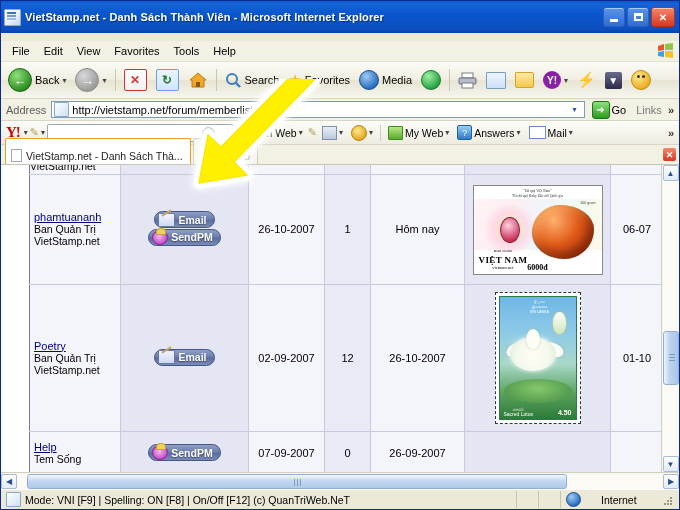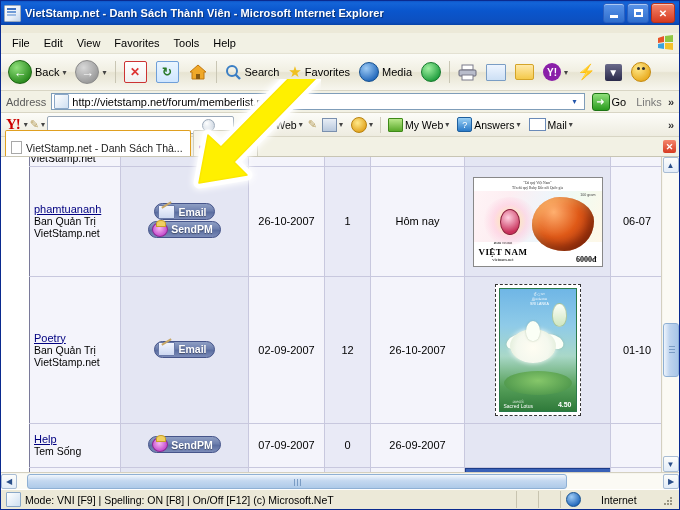--- a/index.html
+++ b/index.html
@@ -8,21 +8,21 @@
     font-family:"Liberation Sans", sans-serif;
     font-size:11px;
     background:#ece9d8;
     -webkit-font-smoothing:antialiased;
   }
   .win{width:680px;height:510px;position:relative;display:flex;flex-direction:column;
        border:1px solid #0a2a8f;box-sizing:border-box;}
 
   
   .titlebar{
-    height:24px;min-height:22px;
+    height:32px;min-height:22px;
     background:linear-gradient(180deg,#0e56c8 0%,#1464d8 8%,#0a56cd 40%,#0d4fbf 88%,#0843a8 100%);
     display:flex;align-items:center;padding:0 2px 0 3px;position:relative;
   }
   .title-icon{width:15px;height:15px;margin-right:4px;flex:0 0 auto;position:relative;
     background:linear-gradient(135deg,#fdfdfd 0%,#e7eef7 60%,#c3d4ea 100%);
     border:1px solid #9aa9bd;border-radius:1px;}
   .title-icon:after{content:"";position:absolute;left:2px;top:2px;width:9px;height:2px;
     background:#3b6fc0;box-shadow:0 3px 0 #6f9ad6,0 6px 0 #9dbbe4;}
   .title-text{color:#fff;font-weight:bold;font-size:11px;letter-spacing:.1px;
     text-shadow:1px 1px 1px rgba(0,0,0,.45);white-space:nowrap;overflow:hidden;}
@@ -177,21 +177,21 @@
   .s1-body{flex:1;position:relative;
     background:linear-gradient(110deg,#fff4f6 0%,#fdeef2 25%,#eef6fb 55%,#f2fbf0 75%,#fff8e8 100%);}
   .s1-gem{position:absolute;left:26px;top:18px;width:18px;height:24px;border-radius:50%;
     background:radial-gradient(circle at 40% 32%,#ffd0e0,#c8305a 75%);border:1px solid #8a1f3c;}
   .s1-rays{position:absolute;left:8px;top:6px;width:56px;height:48px;border-radius:50%;
     background:radial-gradient(circle,rgba(255,240,150,.9) 0%,rgba(255,200,220,.55) 45%,rgba(255,255,255,0) 72%);}
   .s1-rock{position:absolute;right:8px;top:6px;width:62px;height:54px;
     border-radius:45% 55% 48% 52%/52% 45% 55% 48%;
     background:radial-gradient(circle at 35% 28%,#ffb070 0%,#e05a18 45%,#a83010 100%);
     box-shadow:inset -5px -6px 10px rgba(90,20,0,.6), inset 4px 4px 8px rgba(255,200,120,.55);}
-  .s1-bot{height:22px;display:flex;align-items:flex-end;justify-content:space-between;padding:0 5px 2px 5px;}
+  .s1-bot{height:22px;display:flex;align-items:flex-end;justify-content:flex-start;padding:0 5px 2px 5px;}
   .s1-vn{font-family:"Liberation Serif",serif;line-height:8px;}
   .s1-vn b{font-size:9px;letter-spacing:.4px;}
   .s1-vn i{font-size:4.5px;font-style:normal;display:block;}
   .s1-val{font-family:"Liberation Serif",serif;font-size:8px;font-weight:bold;}
 
   .stamp2{width:84px;height:130px;background:#fff;border:1px dashed #333;position:relative;
     overflow:hidden;}
   .s2-in{position:absolute;left:3px;top:3px;right:3px;bottom:3px;border:1px solid #2a7a4a;
     background:linear-gradient(180deg,#6fb6e6 0%,#8fcbe8 30%,#a9d8c8 55%,#57a05a 80%,#2f7a3a 100%);
     overflow:hidden;}
@@ -580,21 +580,21 @@
     <div class="hbtn">◀</div>
     <div class="htrack">
       <div class="hthumb"></div>
     </div>
     <div class="hbtn">▶</div>
   </div>
 
   <div class="statusbar">
     <div class="st-cell st-main">
       <div class="st-ie"></div>
-      <span>Mode: VNI [F9] | Spelling: ON [F8] | On/Off [F12] (c) Microsoft.NeT</span>
+      <span>Mode: VNI [F9] | Spelling: ON [F8] | On/Off [F12] (c) QuanTriWeb.NeT</span>
     </div>
     <div class="st-cell st-sm"></div>
     <div class="st-cell st-sm"></div>
     <div class="st-cell st-net">
       <div class="st-globe"></div>
       <span>Internet</span>
       <svg class="st-grip" viewBox="0 0 14 14">
         <g fill="#9a9684">
           <rect x="10" y="10" width="2" height="2"></rect>
             <rect x="7" y="10" width="2" height="2"></rect>

